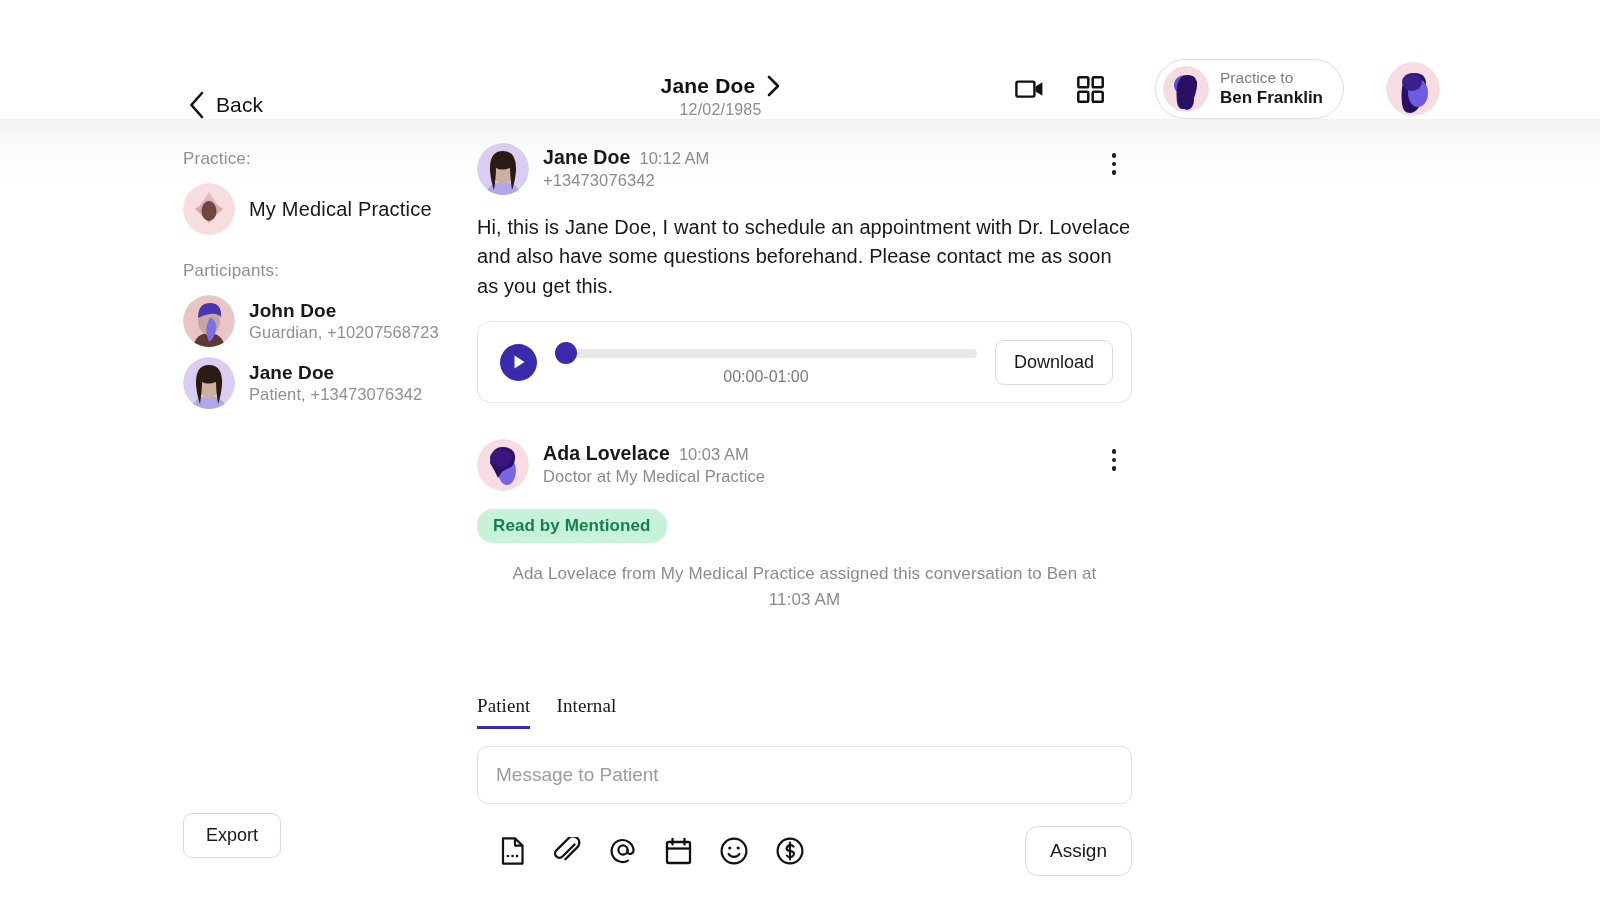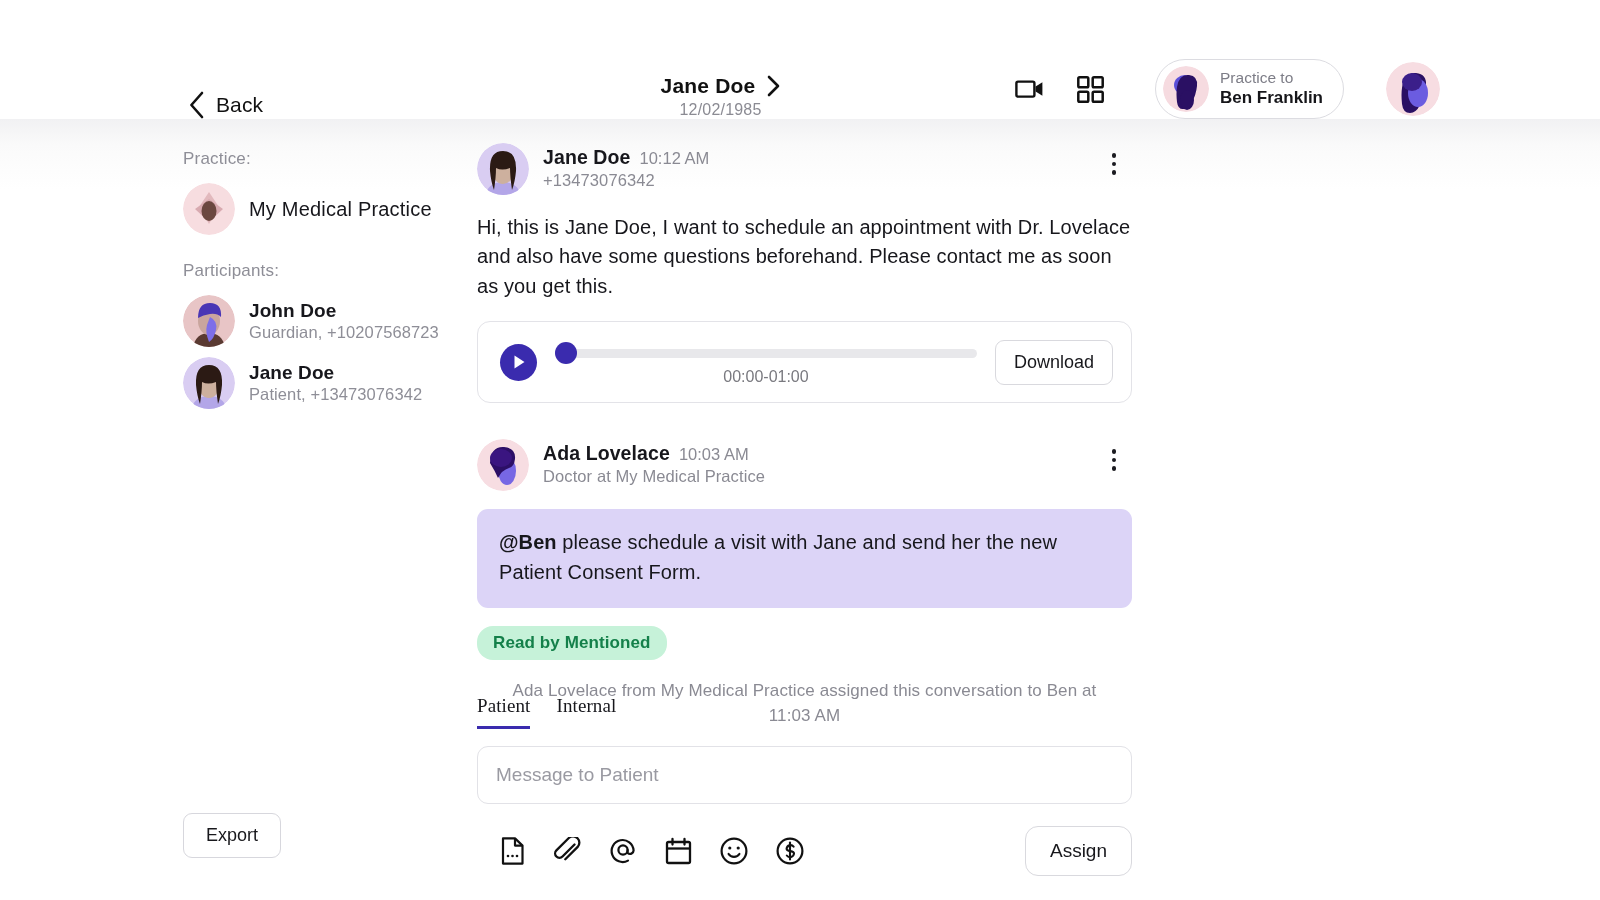--- a/index.html
+++ b/index.html
@@ -327,23 +327,20 @@
               </div>
               <div class="msg-sub">Doctor at My Medical Practice</div>
             </div>
             <button class="kebab">
               <i></i>
                 <i></i>
                 <i></i>
             </button>
           </div>
 
-          <div class="bubble">
-            <b>@Ben</b><span> please schedule a visit with Jane and send her the new Patient Consent Form.</span>
-          </div>
 
           <div><span class="read-badge">Read by Mentioned</span></div>
         </div>
 
         <div class="sys-note">Ada Lovelace from My Medical Practice assigned this conversation to Ben at 11:03 AM</div>
       </div>
 
       <div class="composer">
         <div class="tabs">
           <button class="tab active">Patient</button>

